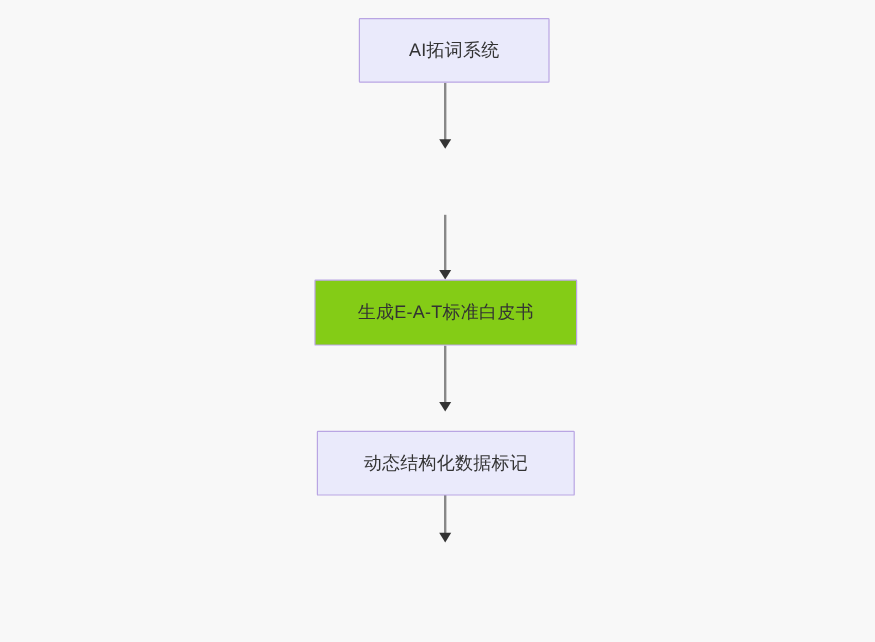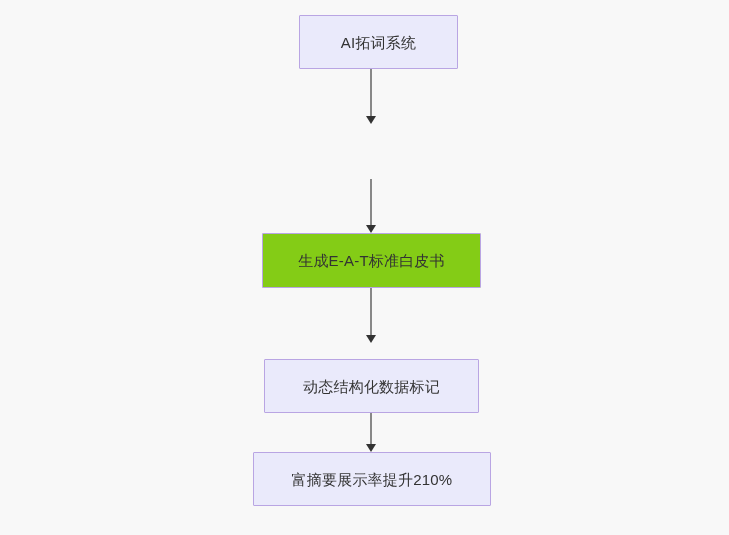--- a/index.html
+++ b/index.html
@@ -82,16 +82,13 @@
     </div>
     <div class="node" style="left: 299px; top: 15px; width: 159px; height: 54px; background: rgb(234, 234, 251); border-color: rgb(185, 165, 227); color: rgb(51, 51, 51);">
       <span class="node-label">AI拓词系统</span>
     </div>
     <div class="node" style="left: 262px; top: 233px; width: 219px; height: 55px; background: #84cc16; border-color: rgb(185, 165, 227); color: rgb(51, 51, 51);">
       <span class="node-label">生成E-A-T标准白皮书</span>
     </div>
     <div class="node" style="left: 264px; top: 359px; width: 215px; height: 54px; background: rgb(234, 234, 251); border-color: rgb(185, 165, 227); color: rgb(51, 51, 51);">
       <span class="node-label">动态结构化数据标记</span>
     </div>
-    <div class="node" style="left: 253px; top: 452px; width: 238px; height: 54px; background: rgb(234, 234, 251); border-color: rgb(185, 165, 227); color: rgb(51, 51, 51);">
-      <span class="node-label">富摘要展示率提升210%</span>
-    </div>
   </div>
 
 </body></html>

